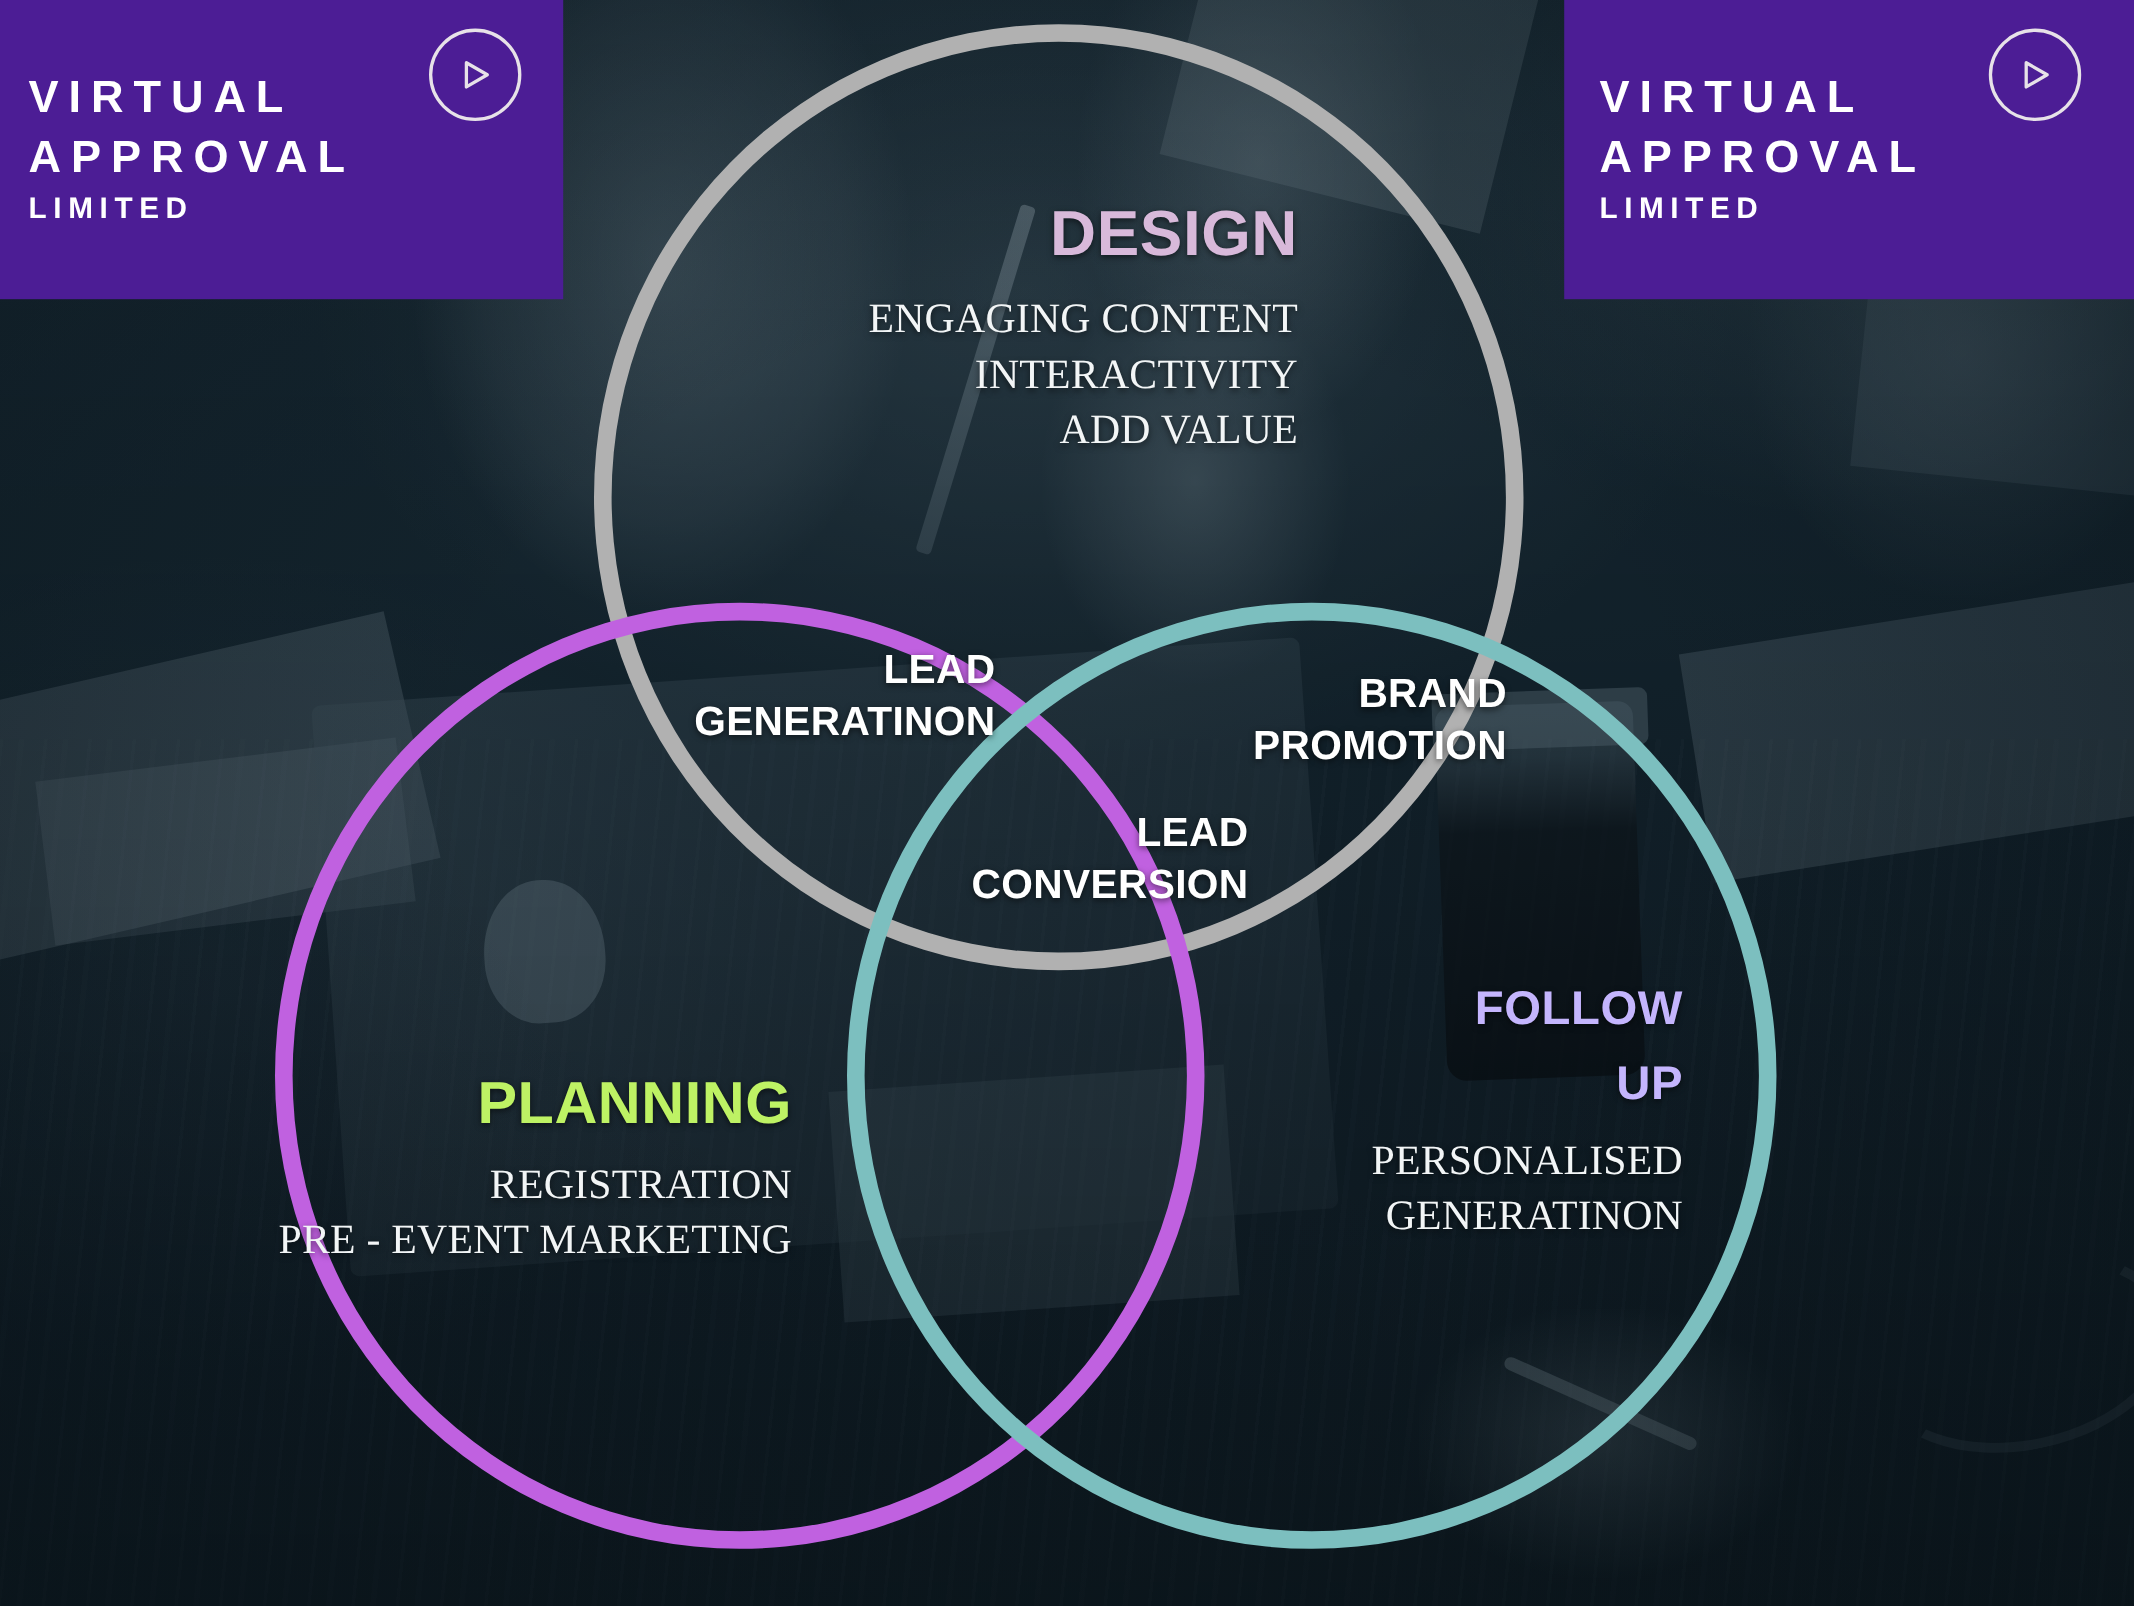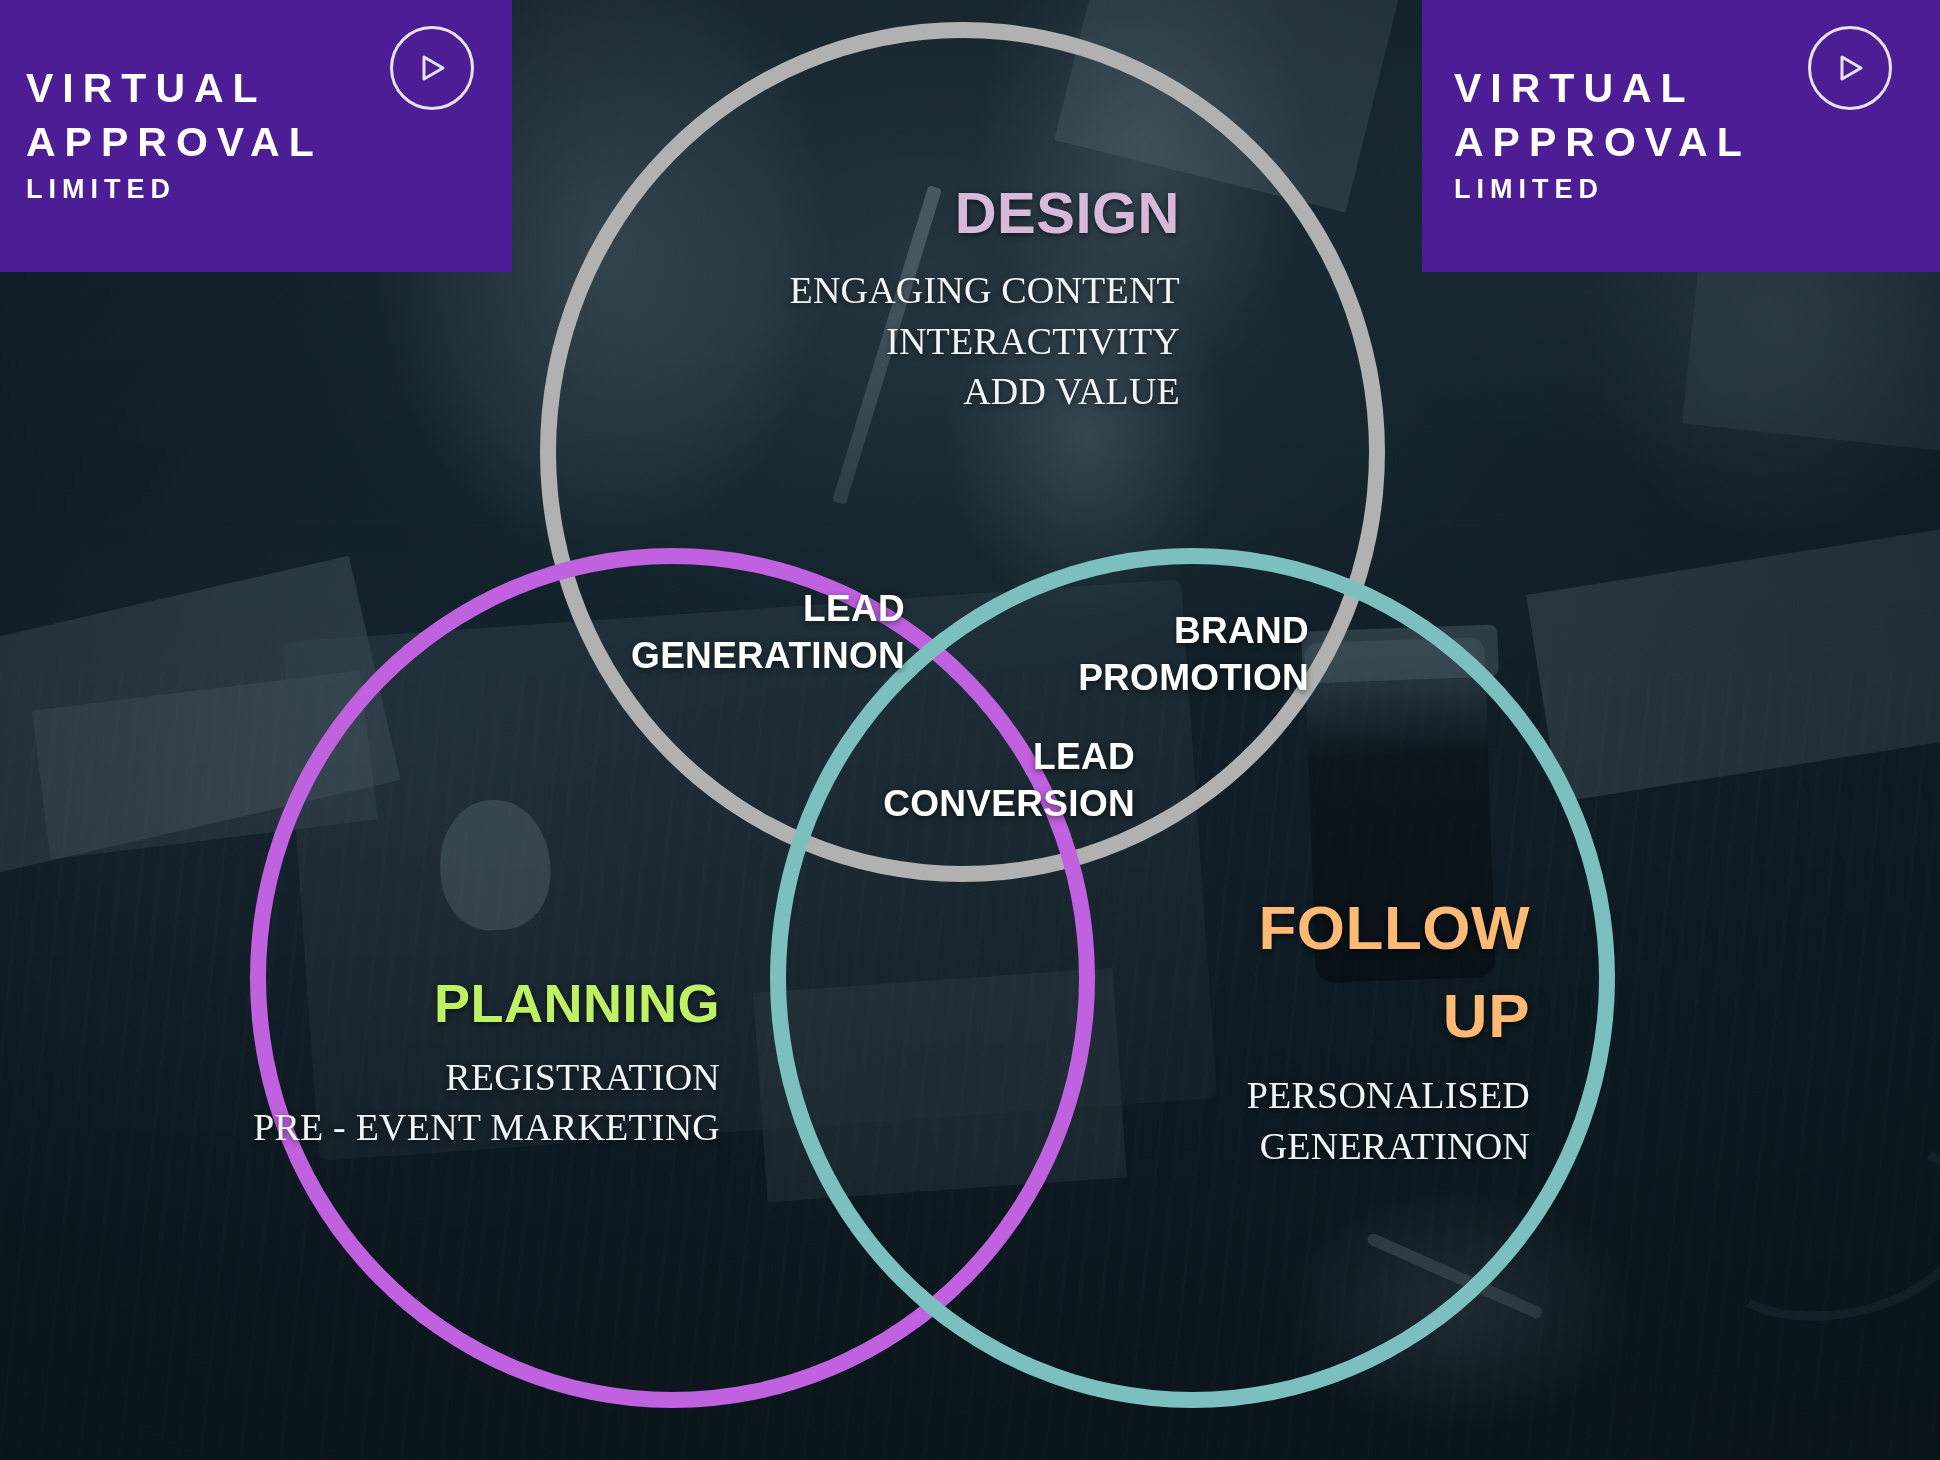--- a/index.html
+++ b/index.html
@@ -144,24 +144,24 @@
     letter-spacing: 0.3px;
   }
 
   #t-design   { left: 730px; top: 182px; width: 450px; }
   #t-design .head { color: #d8b9da; font-size: 58px; margin-bottom: 22px; }
 
   #t-planning { left: 200px; top: 975px; width: 520px; }
   #t-planning .head { color: #bef264; font-size: 54px; margin-bottom: 20px; }
 
   #t-followup { left: 1130px; top: 895px; width: 400px; }
-  #t-followup .head { color: #fdba74; font-size: 62px; margin-bottom: 22px; }
+  #t-followup .head { color: #c4b5fd; font-size: 43px; margin-bottom: 22px; }
 
   #t-leadgen  { left: 525px; top: 585px; width: 380px; }
-  #t-brand    { left: 989px; top: 607px; width: 320px; }
+  #t-brand    { left: 1050px; top: 607px; width: 320px; }
   #t-leadconv { left: 735px; top: 733px; width: 400px; }
 
   
   .logo-plate {
     position: absolute;
     background: #4c1d95;
     display: flex;
     align-items: center;
     box-sizing: border-box;
   }

